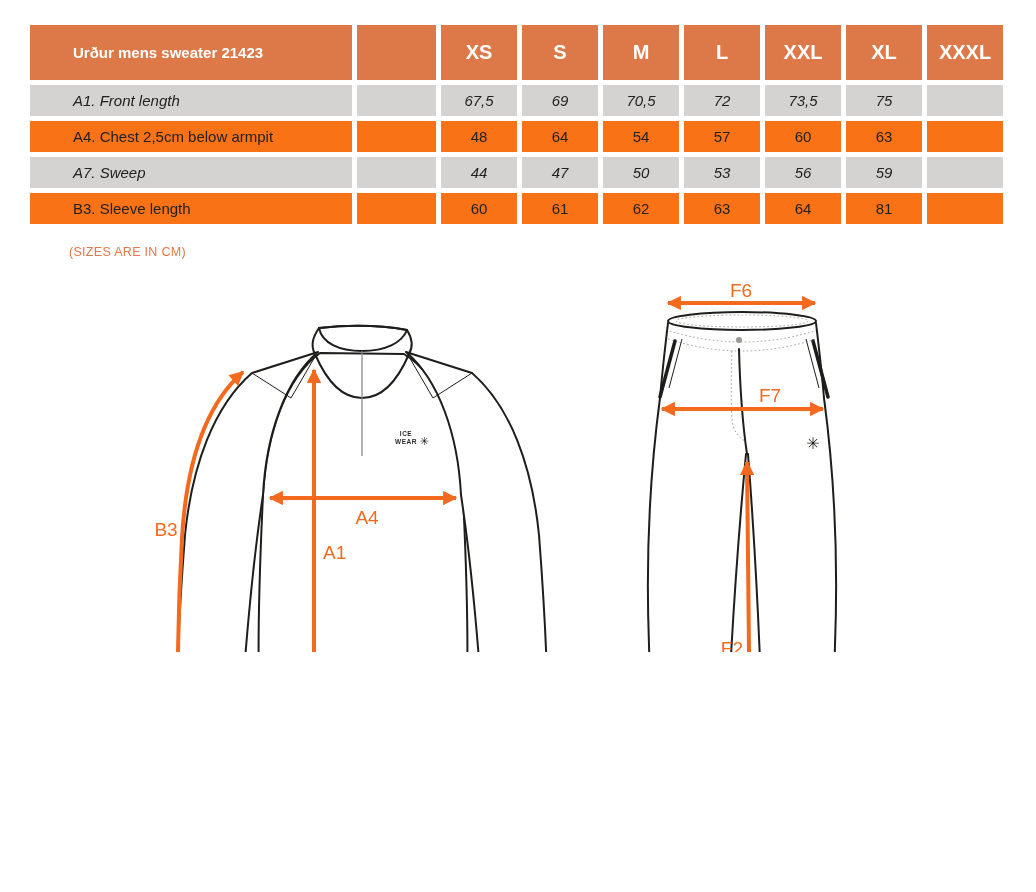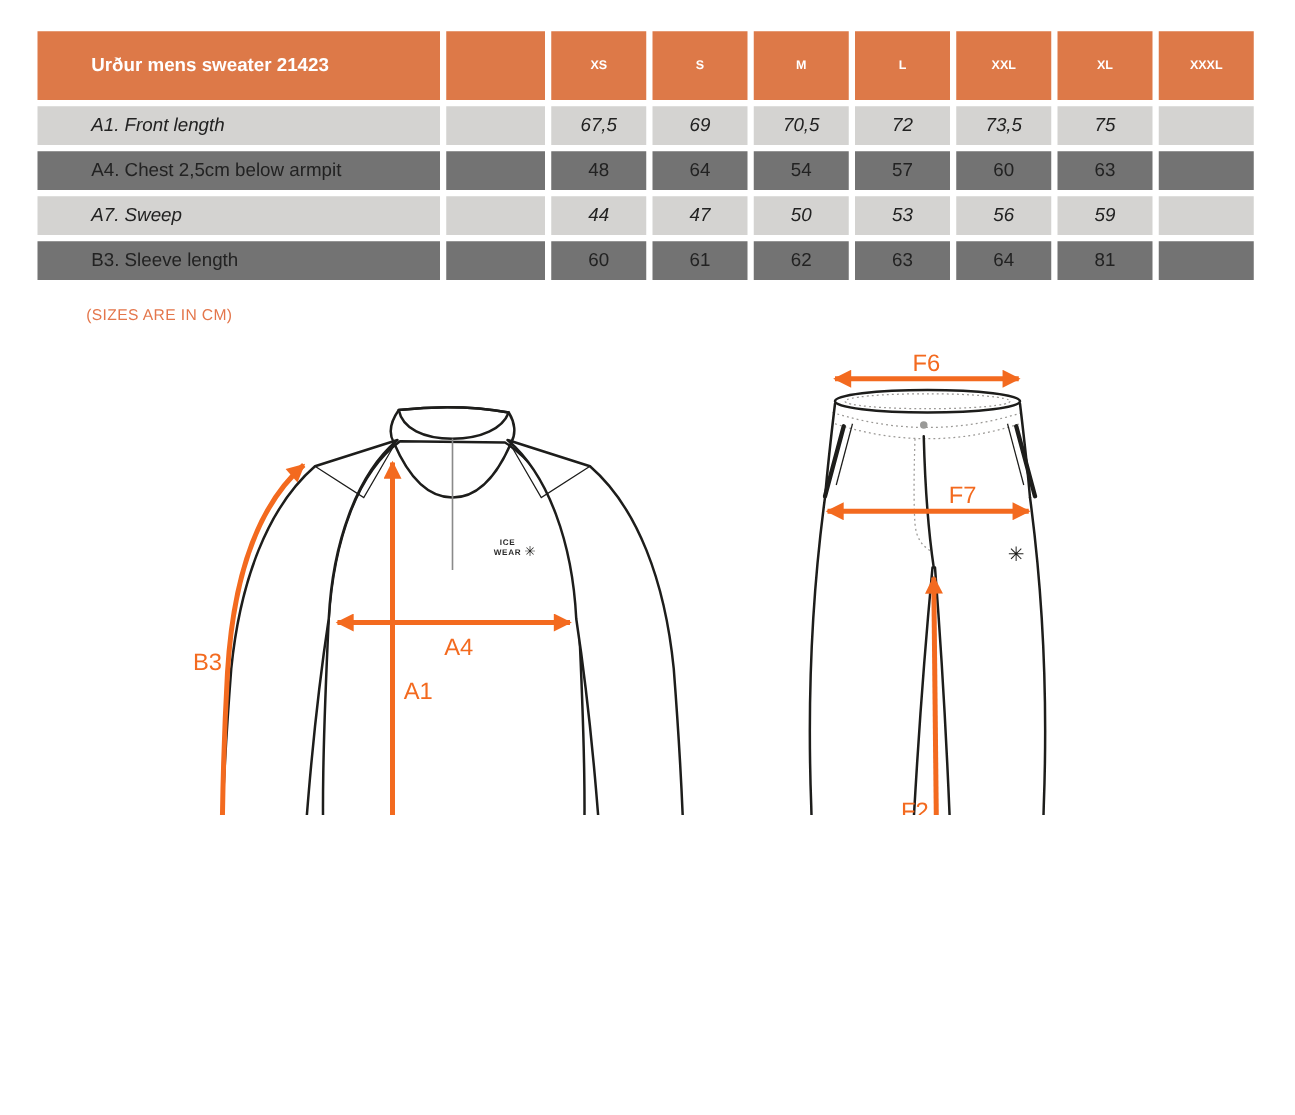--- a/index.html
+++ b/index.html
@@ -5,25 +5,25 @@
   html,body{margin:0;padding:0;background:#fff;}
   .page{position:relative;width:1036px;height:652px;background:#fff;overflow:hidden;
         font-family:"Liberation Sans", sans-serif;}
   
   .size-table{position:absolute;left:30px;top:25px;display:grid;
       grid-template-columns:322px 79px repeat(7,76px);
       grid-template-rows:55px repeat(4,31px);
       column-gap:5px;row-gap:5px;}
   .cell{display:flex;align-items:center;justify-content:center;
         font-size:15px;color:#222;}
-  .cell.head{background:#dd7948;color:#fff;font-weight:bold;font-size:10px;}
+  .cell.head{background:#dd7948;color:#fff;font-weight:bold;font-size:20px;}
   .cell.title{justify-content:flex-start;padding-left:43px;font-size:15px;}
   .cell.lab{justify-content:flex-start;padding-left:43px;}
   .cell.dark{background:#d4d3d1;font-style:italic;}
-  .cell.light{background:#737373;}
+  .cell.light{background:#f97316;}
   
   .note{position:absolute;left:69px;top:245px;font-size:12.5px;font-weight:normal;
         letter-spacing:.3px;color:#e4764b;}
   
   .sweater{position:absolute;left:140px;top:280px;}
   .pants{position:absolute;left:635px;top:280px;}
   .outline{stroke:#1d1d1b;stroke-width:2;fill:none;stroke-linejoin:round;stroke-linecap:round;}
   .fillw{fill:#fff;}
   .stitch{stroke:#b0aeab;stroke-width:1;fill:none;stroke-dasharray:2 2;}
   .stitch-d{stroke:#9a9895;stroke-width:1;fill:none;stroke-dasharray:1.5 2.5;}

